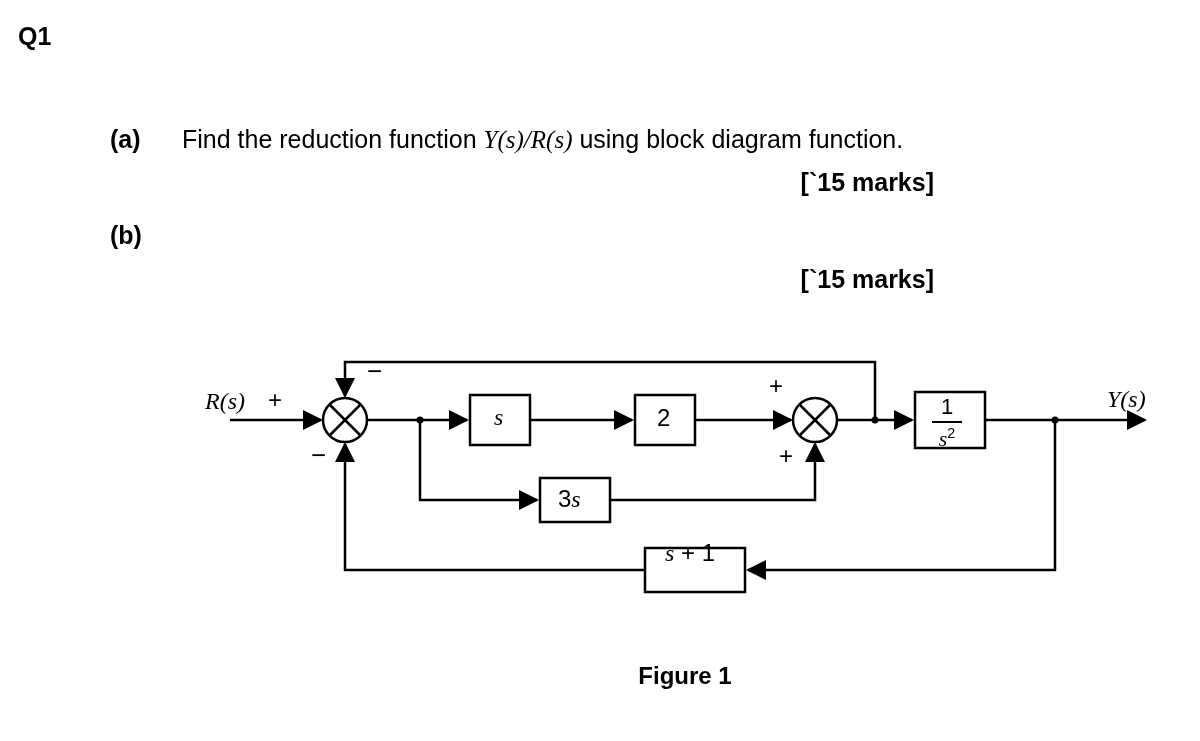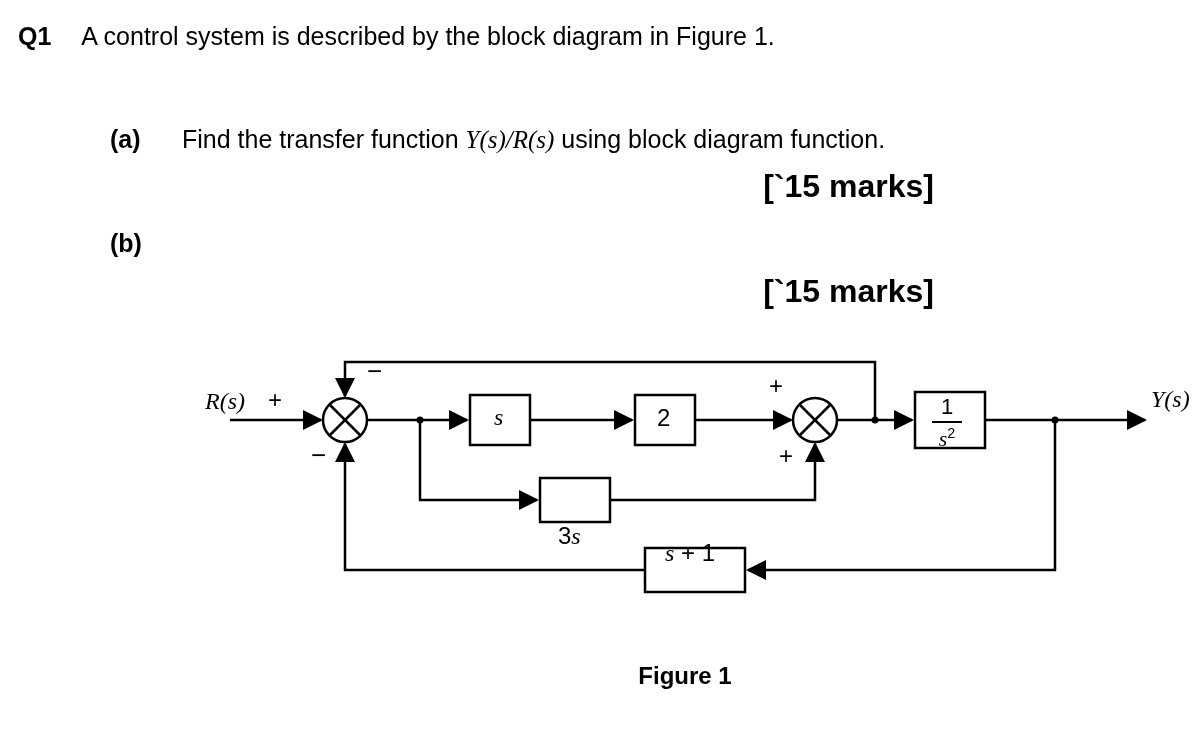--- a/index.html
+++ b/index.html
@@ -32,21 +32,21 @@
 
   .parts {
     margin-top: 70px;
     margin-left: 92px;
   }
   .part { display: flex; gap: 30px; font-size: 25px; line-height: 1.35; }
   .part-label { font-weight: 700; width: 42px; }
   .part-text  { font-weight: 400; }
   .marks {
     font-weight: 700;
-    font-size: 32px;
+    font-size: 25px;
     text-align: right;
     margin: 12px 10px 0 0;
   }
 
   
   .diagram {
     position: absolute;
     left: 205px;
     top: 350px;
     width: 960px;
@@ -84,31 +84,28 @@
   .frac .bar { width: 30px; border-top: 2px solid #000; margin: 3px 0; }
   sup { font-size: 0.65em; vertical-align: super; }
 </style>
 </head>
 <body>
 
 <div class="page">
 
   <div class="q-head">
     <div class="q-label">Q1</div>
-    <div class="q-body">
-      <span>A control system is described by the block diagram in </span><span>Figure 1</span><span>.</span>
-    </div>
   </div>
 
   <div class="parts">
 
     <div class="part">
       <div class="part-label">(a)</div>
       <div class="part-text">
-        <span>Find the transfer function </span><span class="italic" style="font-family:'Times New Roman',serif;margin-top:32px;">Y(s)/R(s)</span><span> using block diagram function.</span>
+        <span>Find the reduction function </span><span class="italic" style="font-family:'Times New Roman',serif;margin-top:32px;">Y(s)/R(s)</span><span> using block diagram function.</span>
       </div>
     </div>
     <div class="marks">[`15 marks]</div>
 
     <div class="part" style="margin-top:22px;">
       <div class="part-label">(b)</div>
     </div>
     <div class="marks">[`15 marks]</div>
 
   </div>
@@ -178,23 +175,23 @@
     <div class="dlabel upright" style="left:727px; top:42px;">
       <span class="frac">
         <span class="num" style="font-family:Arial;">1</span>
         <span class="bar"></span>
         <span class="den">
           <span style="font-style:italic; font-family:'Times New Roman';">s</span><sup style="font-style:normal; font-family:Arial;">2</sup>
         </span>
       </span>
     </div>
 
-    <div class="dlabel" style="left:946px; top:36px;">Y(s)</div>
-
-    <div class="dlabel" style="left:353px; top:135px;margin-top:37px;">
+    <div class="dlabel" style="left:902px; top:36px;">Y(s)</div>
+
+    <div class="dlabel" style="left:353px; top:135px;">
       <span style="font-style:normal; font-family:Arial;">3</span><span style="font-style:italic; font-family:'Times New Roman';">s</span>
     </div>
 
     <div class="dlabel" style="left:460px; top:189px;">
       <span style="font-style:italic; font-family:'Times New Roman';">s</span><span style="font-style:normal; font-family:Arial;"> + 1</span>
     </div>
 
     <div class="caption">Figure 1</div>
   </div>
 

